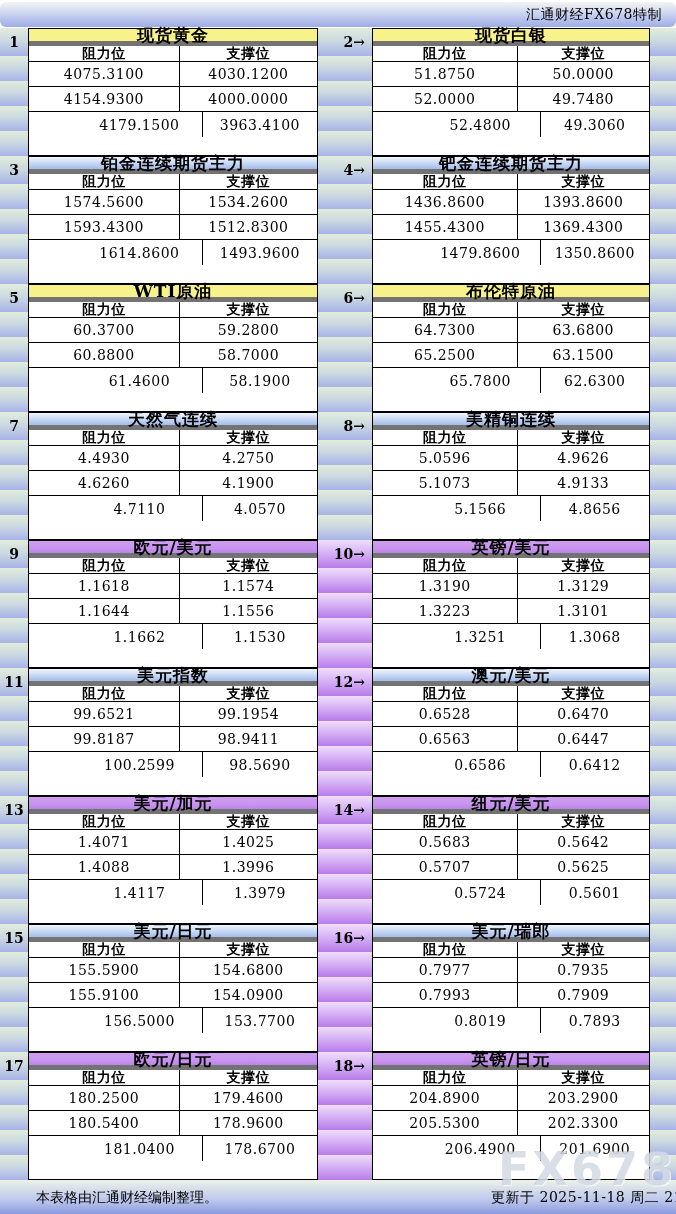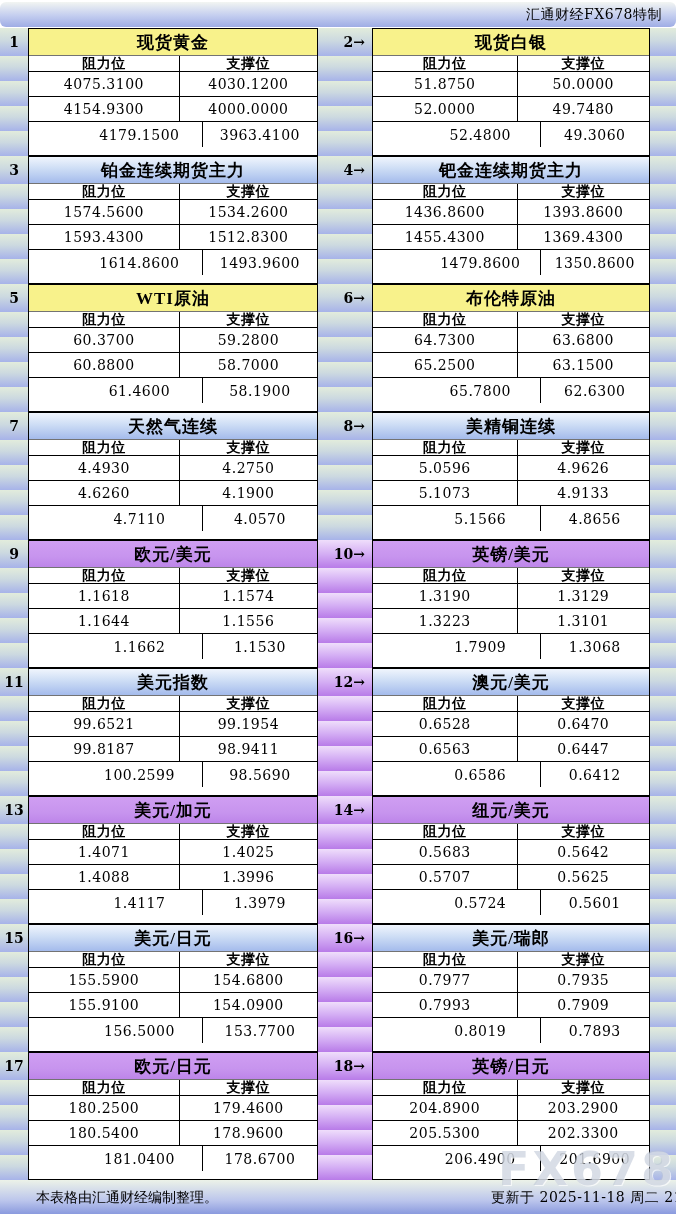--- a/index.html
+++ b/index.html
@@ -31,23 +31,23 @@
     text-align:center;white-space:nowrap;
   }
   .gutter .num-label{text-align:right;padding-right:7px;}
   .panel{
     box-sizing:border-box;border:1px solid #000;background:#fff;
     display:flex;flex-direction:column;height:128px;
   }
   .panel-left{width:290px;}
   .panel-right{width:278px;}
   .panel-title{
-    height:27px;box-sizing:border-box;border-bottom:1px solid #737373;
+    height:17px;box-sizing:border-box;border-bottom:5px solid #737373;
     display:flex;align-items:center;justify-content:center;
-    font-weight:bold;font-size:17px;letter-spacing:1px;white-space:nowrap;font-family:Liberation Serif, serif;
+    font-weight:bold;font-size:17px;letter-spacing:1px;white-space:nowrap;
   }
   .theme-yellow{background:#f8f28b;}
   .theme-blue{background:linear-gradient(180deg,#f0f5fd 0%,#cdddf5 45%,#a4bbec 100%);}
   .theme-purple{background:linear-gradient(180deg,#cf9ef2 0%,#c794ee 60%,#bd85e9 100%);}
   .panel-head{height:16px;box-sizing:border-box;border-bottom:1px solid #000;display:flex;font-weight:bold;font-size:14px;}
   .panel-datarow{height:25px;box-sizing:border-box;border-bottom:1px solid #000;display:flex;font-size:14px;}
   .panel-datarow:last-child{border-bottom:none;padding-left:48px;}
   .cell{
     box-sizing:border-box;display:flex;align-items:center;justify-content:center;
     white-space:nowrap;letter-spacing:0.5px;
@@ -384,21 +384,21 @@
         </div>
         <div class="panel-datarow">
           <div class="cell res">1.3190</div>
           <div class="cell sup">1.3129</div>
         </div>
         <div class="panel-datarow">
           <div class="cell res">1.3223</div>
           <div class="cell sup">1.3101</div>
         </div>
         <div class="panel-datarow">
-          <div class="cell res">1.7909</div>
+          <div class="cell res">1.3251</div>
           <div class="cell sup">1.3068</div>
         </div>
       </div>
       <div class="mcol margin-right">
         <div class="stripe green first"></div>
         <div class="stripe green"></div>
         <div class="stripe green"></div>
         <div class="stripe green"></div>
         <div class="stripe green"></div>
       </div>

